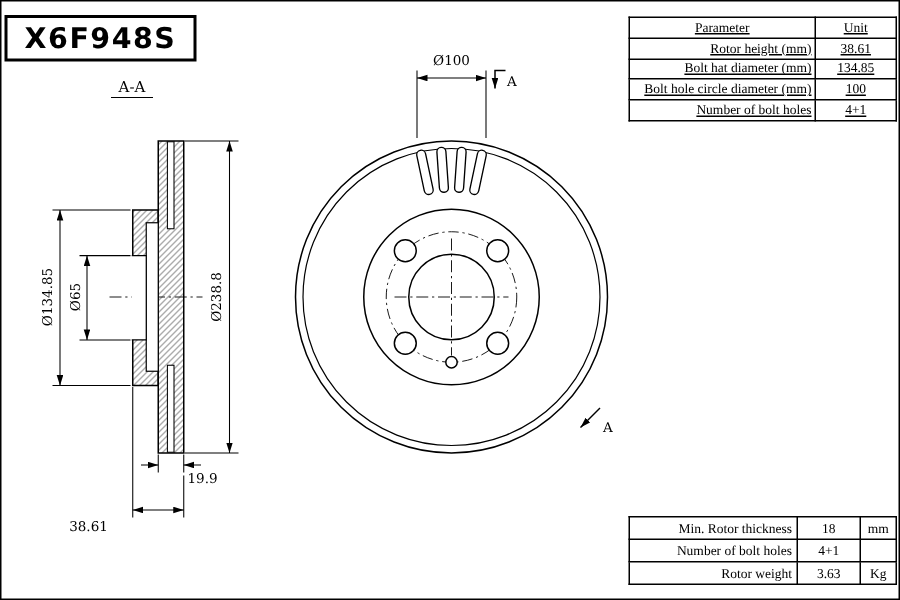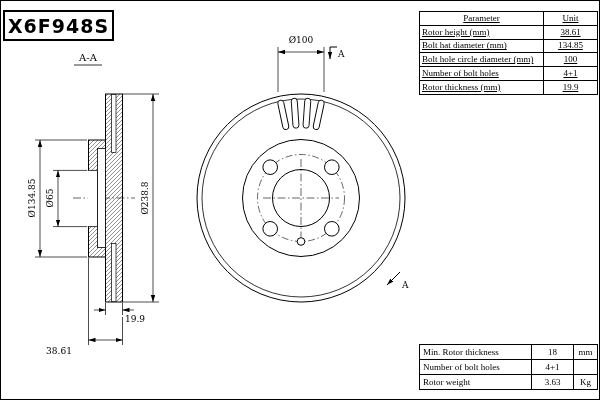--- a/index.html
+++ b/index.html
@@ -3,39 +3,39 @@
 <meta charset="utf-8">
 <style>
   * { margin:0; padding:0; box-sizing:border-box; }
   html,body { background:#fff; }
   .page {
     position:relative; width:600px; height:400px; background:#fff;
     border:1px solid #000; overflow:hidden;
     font-family:"Liberation Serif", serif;
   }
   .part-box {
-    position:absolute; left:2px; top:9px; width:111px; height:31px;
+    position:absolute; left:2px; top:9px; width:128px; height:31px;
     border:2px solid #000; display:flex; align-items:center; justify-content:center;
     font-family:"DejaVu Sans", sans-serif; font-weight:bold; font-size:19px; letter-spacing:1px;
   }
   svg.draw { position:absolute; left:0; top:0; }
   table.param { position:absolute; top:10px; right:1px; width:178px; border-collapse:collapse; table-layout:fixed; }
   table.param th, table.param td {
     border:1px solid #000; font-size:9px; font-weight:normal;
     height:13.8px; line-height:11px; padding:0 2px; white-space:nowrap; overflow:hidden;text-decoration:underline;
   }
   table.param col.c1 { width:124px; } table.param col.c2 { width:54px; }
   table.summary { position:absolute; bottom:9px; right:1px; width:178px; border-collapse:collapse; table-layout:fixed; }
   table.summary td {
     border:1px solid #000; font-size:9px; height:15px; line-height:12px;
     padding:0 3px; white-space:nowrap; overflow:hidden;
   }
   table.summary col.s1 { width:112px; } table.summary col.s2 { width:42px; } table.summary col.s3 { width:24px; }
   th { text-align:center; }
-  td.lbl { text-align:left; }
+  td.lbl { text-align:right; }
   td.val { text-align:center; }
   .svg-text { font-family:"DejaVu Serif", serif; font-size:9px; fill:#000; }
   .section-title { font-size:10px; }
 </style>
 </head>
 <body>
 
 <div class="page">
 
   <div class="part-box">
@@ -163,24 +163,20 @@
       <td class="val">134.85</td>
     </tr>
     <tr>
       <td class="lbl">Bolt hole circle diameter (mm)</td>
       <td class="val">100</td>
     </tr>
     <tr>
       <td class="lbl">Number of bolt holes</td>
       <td class="val">4+1</td>
     </tr>
-    <tr>
-      <td class="lbl">Rotor thickness (mm)</td>
-      <td class="val">19.9</td>
-    </tr>
   </tbody>
     </table>
 
   <table class="summary">
     <colgroup>
         <col class="s1">
         <col class="s2">
         <col class="s3">
       </colgroup>
     <tbody>

